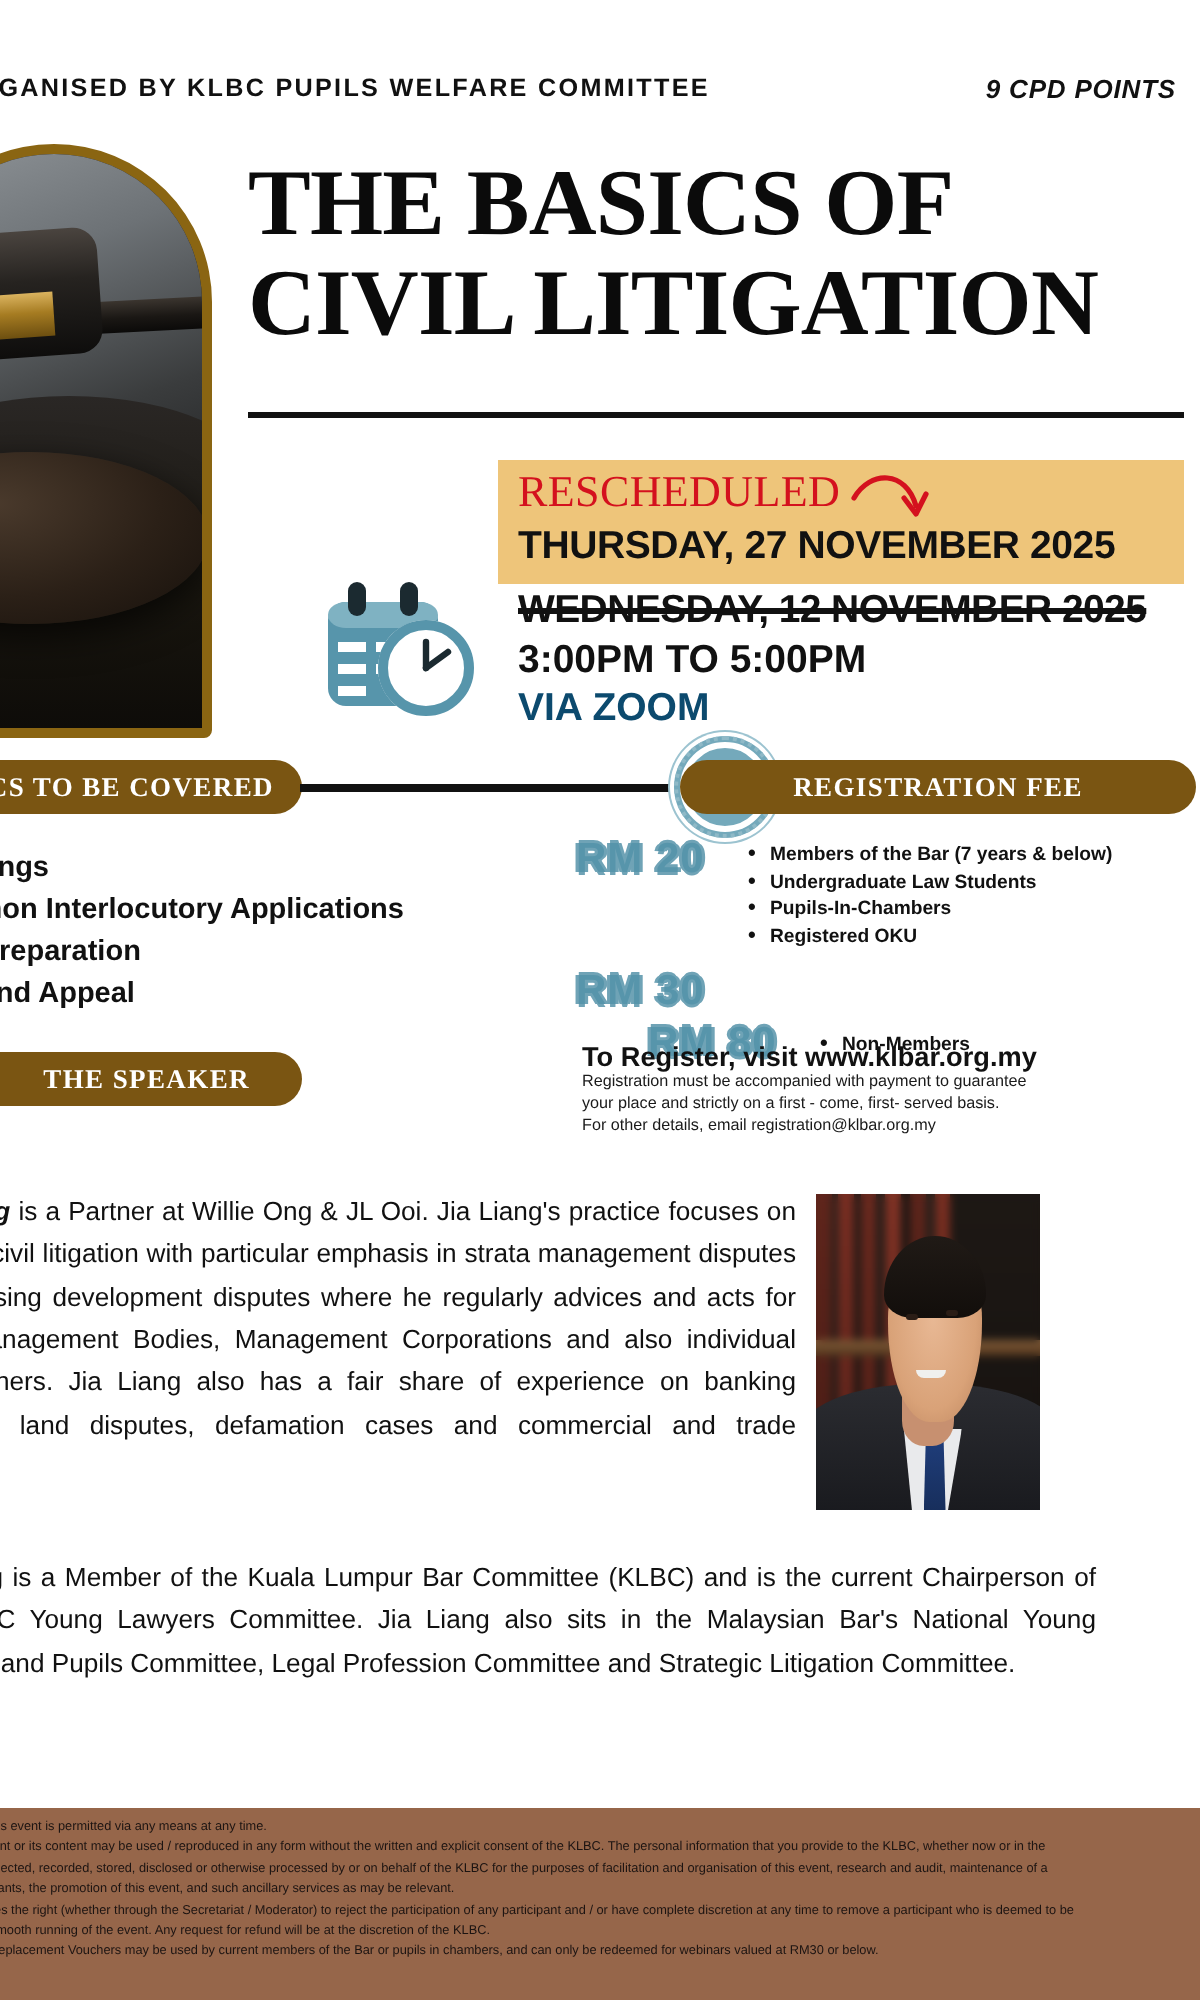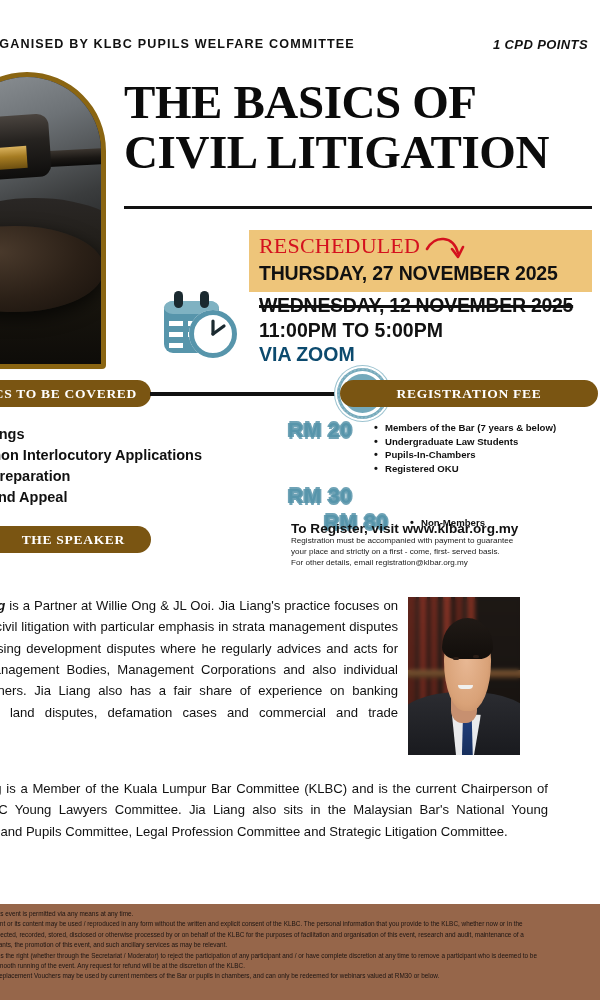--- a/index.html
+++ b/index.html
@@ -268,21 +268,21 @@
   }
   .footer-text p { margin: 0; white-space: nowrap; }
 </style>
 </head>
 <body>
 
 <div class="poster">
 
   <div class="topbar">
     <div class="organiser">ORGANISED BY KLBC PUPILS WELFARE COMMITTEE</div>
-    <div class="cpd">1 CPD POINTS</div>
+    <div class="cpd">9 CPD POINTS</div>
   </div>
 
   <div class="arch-wrap">
     <div class="arch-frame">
       <div class="arch-photo">
         <div class="gav-bg"></div>
         <div class="gav-bg2"></div>
         <div class="gav-base"></div>
         <div class="gav-handle"></div>
         <div class="gav-knob"></div>
@@ -322,21 +322,21 @@
     <div class="resched-word">RESCHEDULED</div>
     <div class="arrow-svg">
       <svg width="44" height="28" viewBox="0 0 44 28">
         <path d="M2 14 C 10 0, 28 0, 33 18" fill="none" stroke="#d4111e" stroke-width="2.6" stroke-linecap="round"></path>
         <path d="M27 14 L33 22 L38 12" fill="none" stroke="#d4111e" stroke-width="2.6" stroke-linecap="round" stroke-linejoin="round"></path>
       </svg>
     </div>
     <div class="new-date">THURSDAY, 27 NOVEMBER 2025</div>
   </div>
   <div class="old-date">WEDNESDAY, 12 NOVEMBER 2025</div>
-  <div class="time-line">11:00PM TO 5:00PM</div>
+  <div class="time-line">3:00PM TO 5:00PM</div>
   <div class="venue-line">VIA ZOOM</div>
 
   <div class="pill pill-topics">TOPICS TO BE COVERED</div>
   <div class="connector"></div>
   <div class="seal">
       <div class="seal-dots"></div>
     </div>
   <div class="pill pill-regfee">REGISTRATION FEE</div>
   <div class="pill pill-speaker">THE SPEAKER</div>
 

